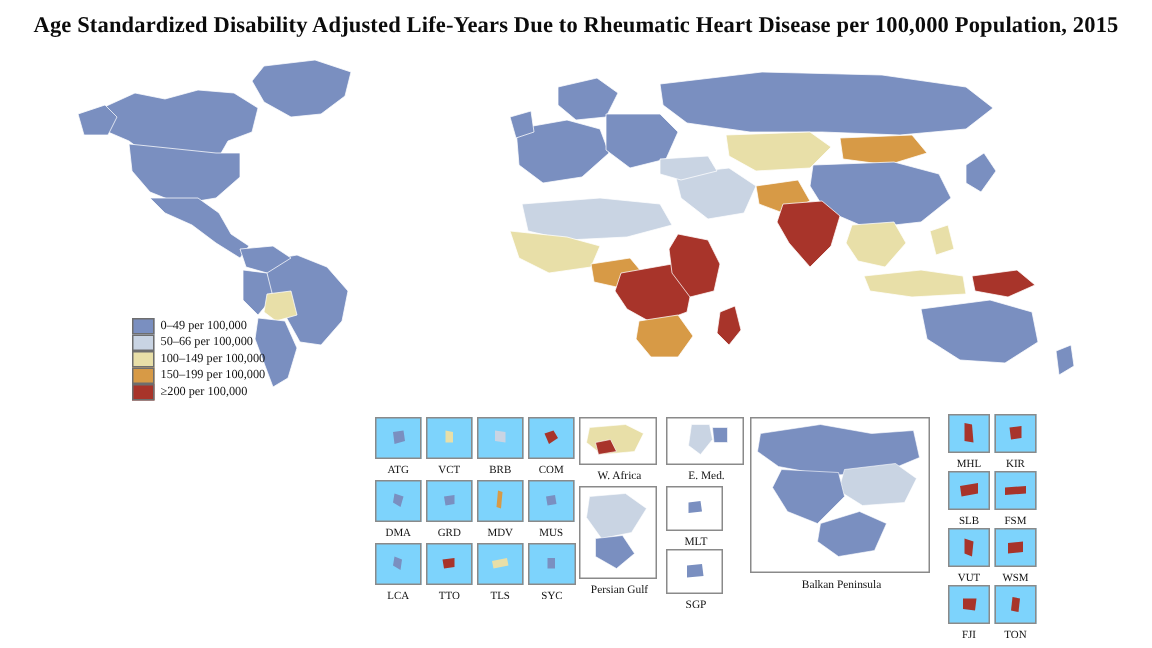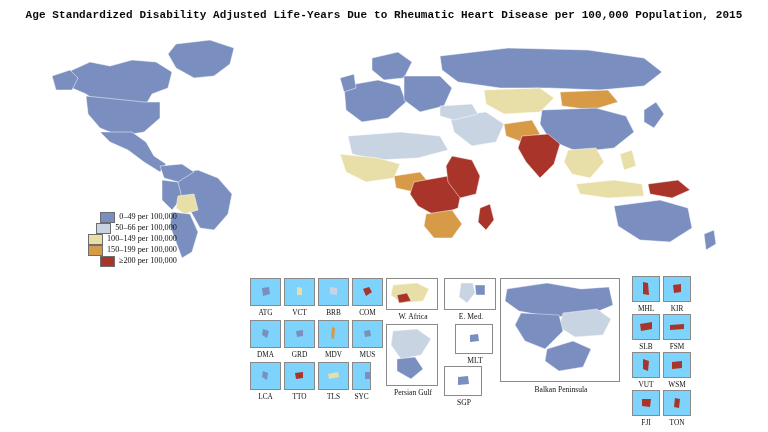--- a/index.html
+++ b/index.html
@@ -17,23 +17,23 @@
   .figure {
     position: absolute;
     inset: 0;
   }
   .title {
     position: absolute;
     top: 9px;
     left: 0;
     width: 768px;
     text-align: center;
-    font-size: 11px;
+    font-size: 15px;
     font-weight: bold;
-    font-family: Liberation Mono, monospace;
+    font-family: Liberation Serif, serif;
     color: #0b0b0b;
     letter-spacing: 0.1px;
   }
   .map-area {
     position: absolute;
     left: 48px;
     top: 32px;
     width: 672px;
     height: 230px;
   }
@@ -46,21 +46,20 @@
     top: 212px;
     font-family: "Liberation Serif", serif;
     font-size: 8.2px;
     color: #111;
     line-height: 1.05;
   }
   .legend-row {
     display: flex;
     align-items: center;
     height: 11px;
-    justify-content: flex-end;
   }
   .legend-swatch {
     width: 13px;
     height: 9px;
     margin-right: 4px;
     border: 0.5px solid #6e6e6e;
   }
   .legend-label { white-space: nowrap; }
 
   
@@ -267,21 +266,21 @@
             <path fill="#a8342a" d="M10 10 L18 9 L18 15 L11 16 Z"></path>
           </svg>
         <div class="tiny-label" style="top:29px;">TTO</div>
       </div>
       <div class="tiny-cell" style="width:31px; height:28px;">
         <svg width="29" height="26" viewBox="0 0 29 26">
             <path fill="#e8dfa8" d="M9 11 L19 9 L20 14 L10 16 Z"></path>
           </svg>
         <div class="tiny-label" style="top:29px;">TLS</div>
       </div>
-      <div class="tiny-cell" style="width:19px; height:28px;">
+      <div class="tiny-cell" style="width:32px; height:28px;">
         <svg width="29" height="26" viewBox="0 0 29 26">
             <path fill="#7a8fc0" d="M12 9 L17 9 L17 16 L12 16 Z"></path>
           </svg>
         <div class="tiny-label" style="top:29px;">SYC</div>
       </div>
     </div>
 
     <div class="panel" style="left:298px; top:2px; width:52px; height:32px;">
       <svg width="50" height="30" viewBox="0 0 50 30">
         <g stroke="#ffffff" stroke-width="0.4">
@@ -295,21 +294,21 @@
     <div class="panel" style="left:356px; top:2px; width:52px; height:32px;">
       <svg width="50" height="30" viewBox="0 0 50 30">
         <g stroke="#ffffff" stroke-width="0.4">
           <path fill="#c9d4e3" d="M16 4 L28 4 L30 14 L22 24 L14 18 Z"></path>
           <path fill="#7a8fc0" d="M30 6 L40 6 L40 16 L31 16 Z"></path>
         </g>
       </svg>
       <div class="panel-caption" style="left:0; width:52px; top:33px;">E. Med.</div>
     </div>
 
-    <div class="panel" style="left:367px; top:48px; width:38px; height:30px;">
+    <div class="panel" style="left:356px; top:48px; width:38px; height:30px;">
       <svg width="36" height="28" viewBox="0 0 36 28">
         <path fill="#7a8fc0" d="M14 10 L22 9 L23 16 L14 17 Z"></path>
       </svg>
       <div class="panel-caption" style="left:0; width:38px; top:31px;">MLT</div>
     </div>
 
     <div class="panel" style="left:356px; top:90px; width:38px; height:30px;">
       <svg width="36" height="28" viewBox="0 0 36 28">
         <path fill="#7a8fc0" d="M13 10 L23 9 L24 17 L13 18 Z"></path>
       </svg>

